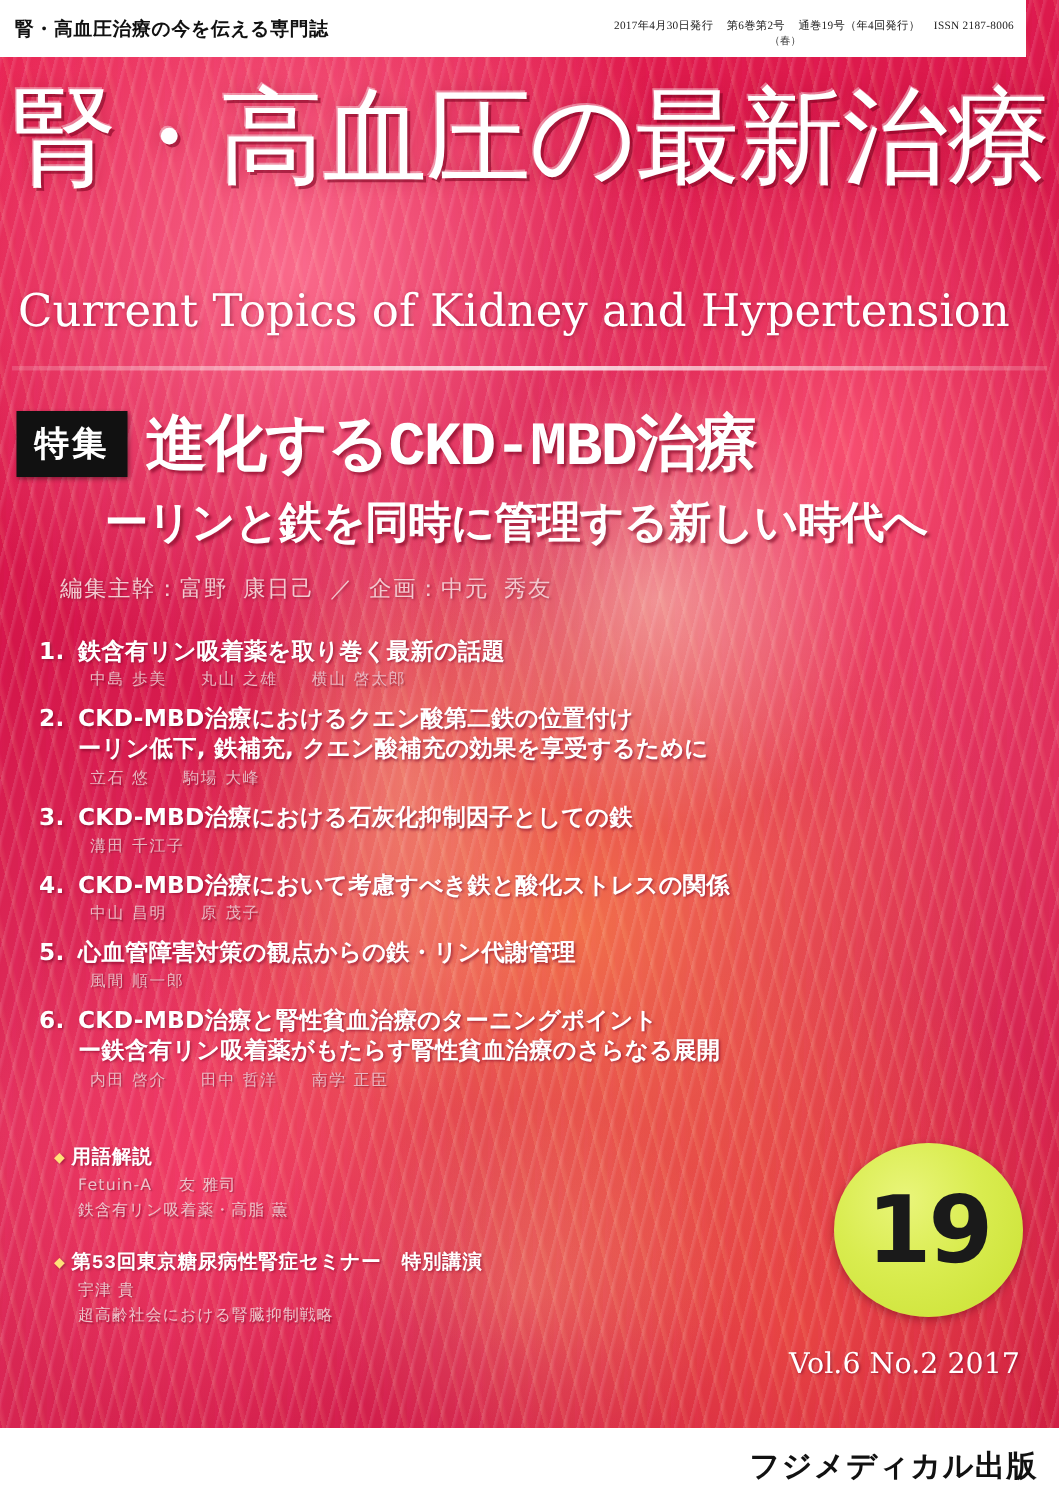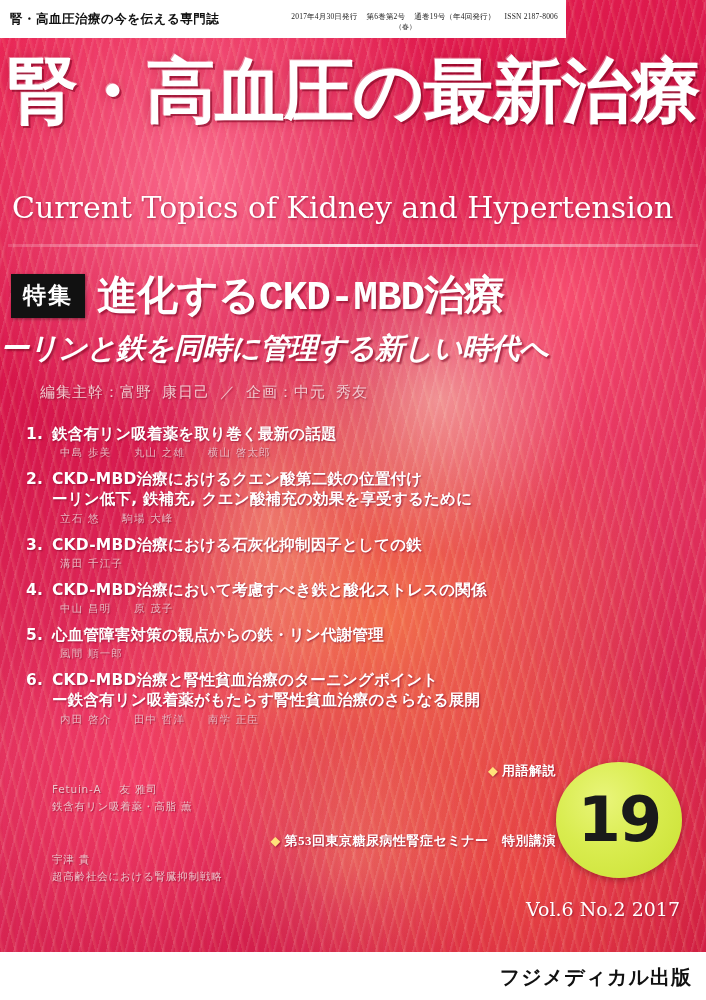--- a/index.html
+++ b/index.html
@@ -35,21 +35,21 @@
     content:"";position:absolute;inset:0;
     background:
       radial-gradient(ellipse 30% 22% at 62% 40%, rgba(255,255,200,.45) 0%, rgba(255,255,200,0) 70%),
       radial-gradient(ellipse 22% 30% at 38% 52%, rgba(255,200,120,.35) 0%, rgba(255,200,120,0) 72%),
       radial-gradient(ellipse 28% 18% at 50% 86%, rgba(255,170,80,.3) 0%, rgba(255,170,80,0) 70%);
     mix-blend-mode:screen;pointer-events:none;
   }
 
   
   .topbar{
-    position:absolute;top:0;left:0;width:566px;height:38px;
+    position:absolute;top:0;left:0;width:684px;height:38px;
     background:#ffffff;
     z-index:5;
   }
   .topbar .t-left{
     position:absolute;left:10px;top:11px;
     font-size:12.5px;font-weight:bold;color:#111;
     letter-spacing:.5px;
     font-family:"DejaVu Sans", sans-serif;
   }
   .topbar .t-right{
@@ -62,21 +62,21 @@
   .topbar .t-sub{
     position:absolute;right:150px;top:22px;
     font-size:7px;color:#333;
     font-family:"DejaVu Sans", sans-serif;
   }
 
   
   .title-jp{
     position:absolute;top:48px;left:8px;width:690px;
     font-family:"DejaVu Sans", sans-serif;
-    font-weight:bold;
+    font-weight:normal;
     font-size:70px;
     line-height:86px;
     color:#ffffff;
     letter-spacing:-1px;
     text-shadow:
       2px 2px 0 rgba(120,0,30,.55),
       -1px -1px 0 rgba(255,255,255,.4),
       0 0 12px rgba(160,0,40,.45);
     z-index:6;
     white-space:nowrap;
@@ -115,27 +115,26 @@
     box-shadow:1px 1px 3px rgba(0,0,0,.4);
   }
   .feature-main{
     font-family:Liberation Mono, monospace;
     font-weight:bold;font-size:41px;color:#ffffff;
     letter-spacing:-1px;
     text-shadow:2px 2px 2px rgba(120,0,30,.6);
     white-space:nowrap;
   }
   .feature-sub{
-    margin-top:6px;text-align:left;padding-right:18px;
+    margin-top:6px;text-align:center;padding-right:18px;
     font-family:"DejaVu Sans", sans-serif;
     font-weight:bold;font-size:29px;color:#ffffff;
     text-shadow:2px 2px 2px rgba(120,0,30,.6);
     letter-spacing:-.5px;
     white-space:nowrap;
-    font-style:italic;
   }
   .editors{
     margin-top:14px;padding-left:40px;
     font-family:Liberation Mono, monospace;
     font-size:15px;color:#f3c8cf;
     letter-spacing:1px;
     text-shadow:1px 1px 2px rgba(110,0,30,.6);
     white-space:nowrap;
   }
 
@@ -168,25 +167,24 @@
     text-shadow:1px 1px 1px rgba(110,0,30,.5);
   }
   .c-authors span{margin-right:18px;}
 
   
   .extras{
     position:absolute;top:762px;left:36px;width:520px;z-index:6;
   }
   .ex-block{margin-bottom:18px;}
   .ex-head{
-    font-family:Liberation Serif, serif;
+    font-family:Liberation Mono, monospace;
     font-weight:bold;font-size:13px;color:#ffffff;
     text-shadow:1px 1px 2px rgba(120,0,35,.6);
     letter-spacing:.5px;
-    text-align:right;
   }
   .ex-head .diamond{color:#ffe27a;margin-right:4px;font-size:12px;}
   .ex-line{
     font-family:"DejaVu Sans", sans-serif;
     font-size:10.5px;color:#edc2ca;
     margin-left:16px;margin-top:3px;letter-spacing:.8px;
     text-shadow:1px 1px 1px rgba(110,0,30,.5);
   }
   .ex-line .auth{margin-left:14px;}
 

